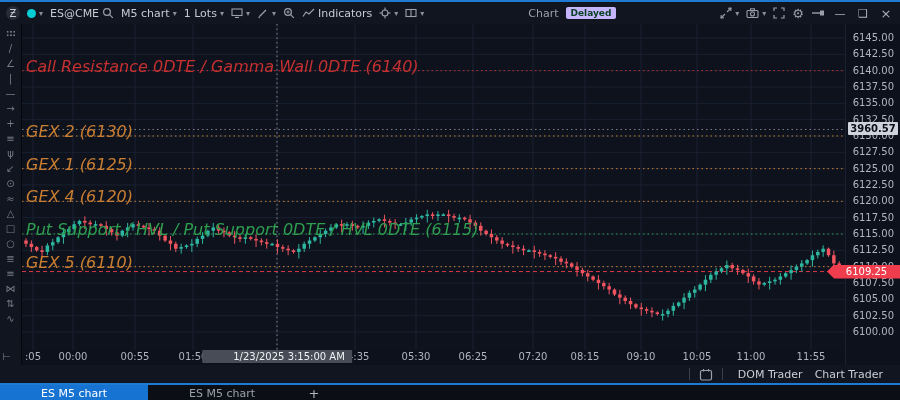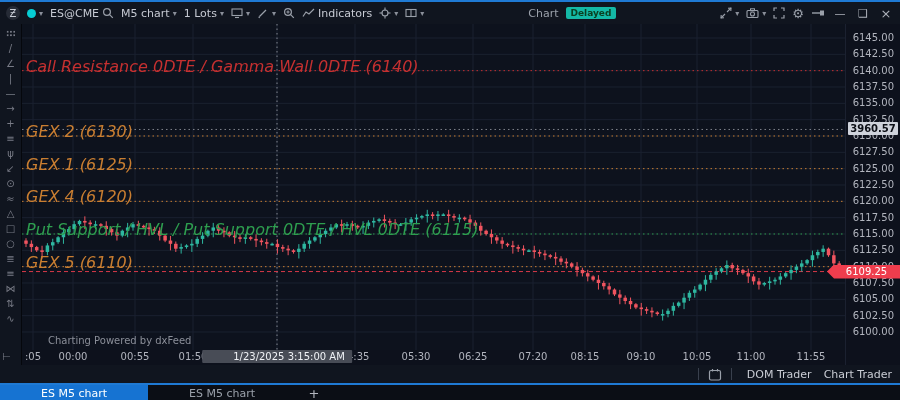--- a/index.html
+++ b/index.html
@@ -152,21 +152,21 @@
       <span class="icon12">
         <svg width="12" height="12" viewBox="0 0 12 12">
             <rect x="1" y="2.5" width="10" height="7" fill="none" stroke="#9aa0aa" stroke-width="1.1"></rect>
             <line x1="6" y1="2.5" x2="6" y2="9.5" stroke="#9aa0aa" stroke-width="1.1"></line>
           </svg>
       </span>
       <span class="caret">▾</span>
     </span>
     <span class="tb-sp"></span>
     <span style="color:#9aa0aa;">Chart</span>
-    <span class="badge" id="delayedbadge" style="background: #14b8a6; color: rgb(10, 64, 34);">Delayed</span>
+    <span class="badge" id="delayedbadge" style="background: #c4b5fd; color: rgb(10, 64, 34);">Delayed</span>
     <span class="tb-sp"></span>
     <span class="tb-btn">
       <span class="icon12">
         <svg width="12" height="12" viewBox="0 0 12 12">
             <line x1="7" y1="5" x2="11" y2="1" stroke="#9aa0aa" stroke-width="1.1"></line>
             <polyline points="8,1.2 11,1 10.8,4" fill="none" stroke="#9aa0aa" stroke-width="1.1"></polyline>
             <line x1="5" y1="7" x2="1" y2="11" stroke="#9aa0aa" stroke-width="1.1"></line>
             <polyline points="1.2,8 1,11 4,10.8" fill="none" stroke="#9aa0aa" stroke-width="1.1"></polyline>
           </svg>
       </span>
@@ -585,21 +585,20 @@
         <rect x="815.4499999999999" y="239.39884999999998" width="3.5" height="8.166625" fill="#f0545f"></rect>
       </svg>
     <div id="levellabels">
         <div class="lvl-label" style="left: 4px; top: 32.6665px; color: rgb(197, 48, 48);">Call Resistance 0DTE / Gamma Wall 0DTE (6140)</div>
         <div class="lvl-label" style="left: 4px; top: 97.9995px; color: rgb(201, 126, 49);">GEX 2 (6130)</div>
         <div class="lvl-label" style="left: 4px; top: 130.666px; color: rgb(201, 126, 49);">GEX 1 (6125)</div>
         <div class="lvl-label" style="left: 4px; top: 163.332px; color: rgb(201, 126, 49);">GEX 4 (6120)</div>
         <div class="lvl-label" style="left: 4px; top: 195.999px; color: rgb(46, 158, 79);">Put Support / HVL / Put Support 0DTE / HVL 0DTE (6115)</div>
         <div class="lvl-label" style="left: 4px; top: 228.665px; color: rgb(201, 126, 49);">GEX 5 (6110)</div>
       </div>
-    <div id="watermark">Charting Powered by dxFeed</div>
   </div>
 
   <div id="paxis">
     <div id="pticks">
         <div class="ptick" style="top: 8px;">6145.00</div>
         <div class="ptick" style="top: 24.3332px;">6142.50</div>
         <div class="ptick" style="top: 40.6665px;">6140.00</div>
         <div class="ptick" style="top: 56.9997px;">6137.50</div>
         <div class="ptick" style="top: 73.333px;">6135.00</div>
         <div class="ptick" style="top: 89.6662px;">6132.50</div>
@@ -650,21 +649,21 @@
       <span class="vsep"></span>
       <span class="cal">
         <svg width="14" height="13" viewBox="0 0 14 13">
             <rect x="1.5" y="2.5" width="11" height="9.5" rx="1.5" fill="none" stroke="#9aa0aa" stroke-width="1.2"></rect>
             <line x1="4.5" y1="1" x2="4.5" y2="3.5" stroke="#9aa0aa" stroke-width="1.2"></line>
             <line x1="9.5" y1="1" x2="9.5" y2="3.5" stroke="#9aa0aa" stroke-width="1.2"></line>
           </svg>
       </span>
       <span class="vsep"></span>
       <span class="bb-link">DOM Trader</span>
-      <span class="bb-link" style="padding-right:8px;">Chart Trader</span>
+      <span class="bb-link" style="padding-right:17px;">Chart Trader</span>
     </div>
   </div>
 
   <div id="bluebar"></div>
   <div id="tabbar">
     <div class="tab active">
         <span>ES M5 chart</span>
       </div>
     <div class="tab">
         <span>ES M5 chart</span>

